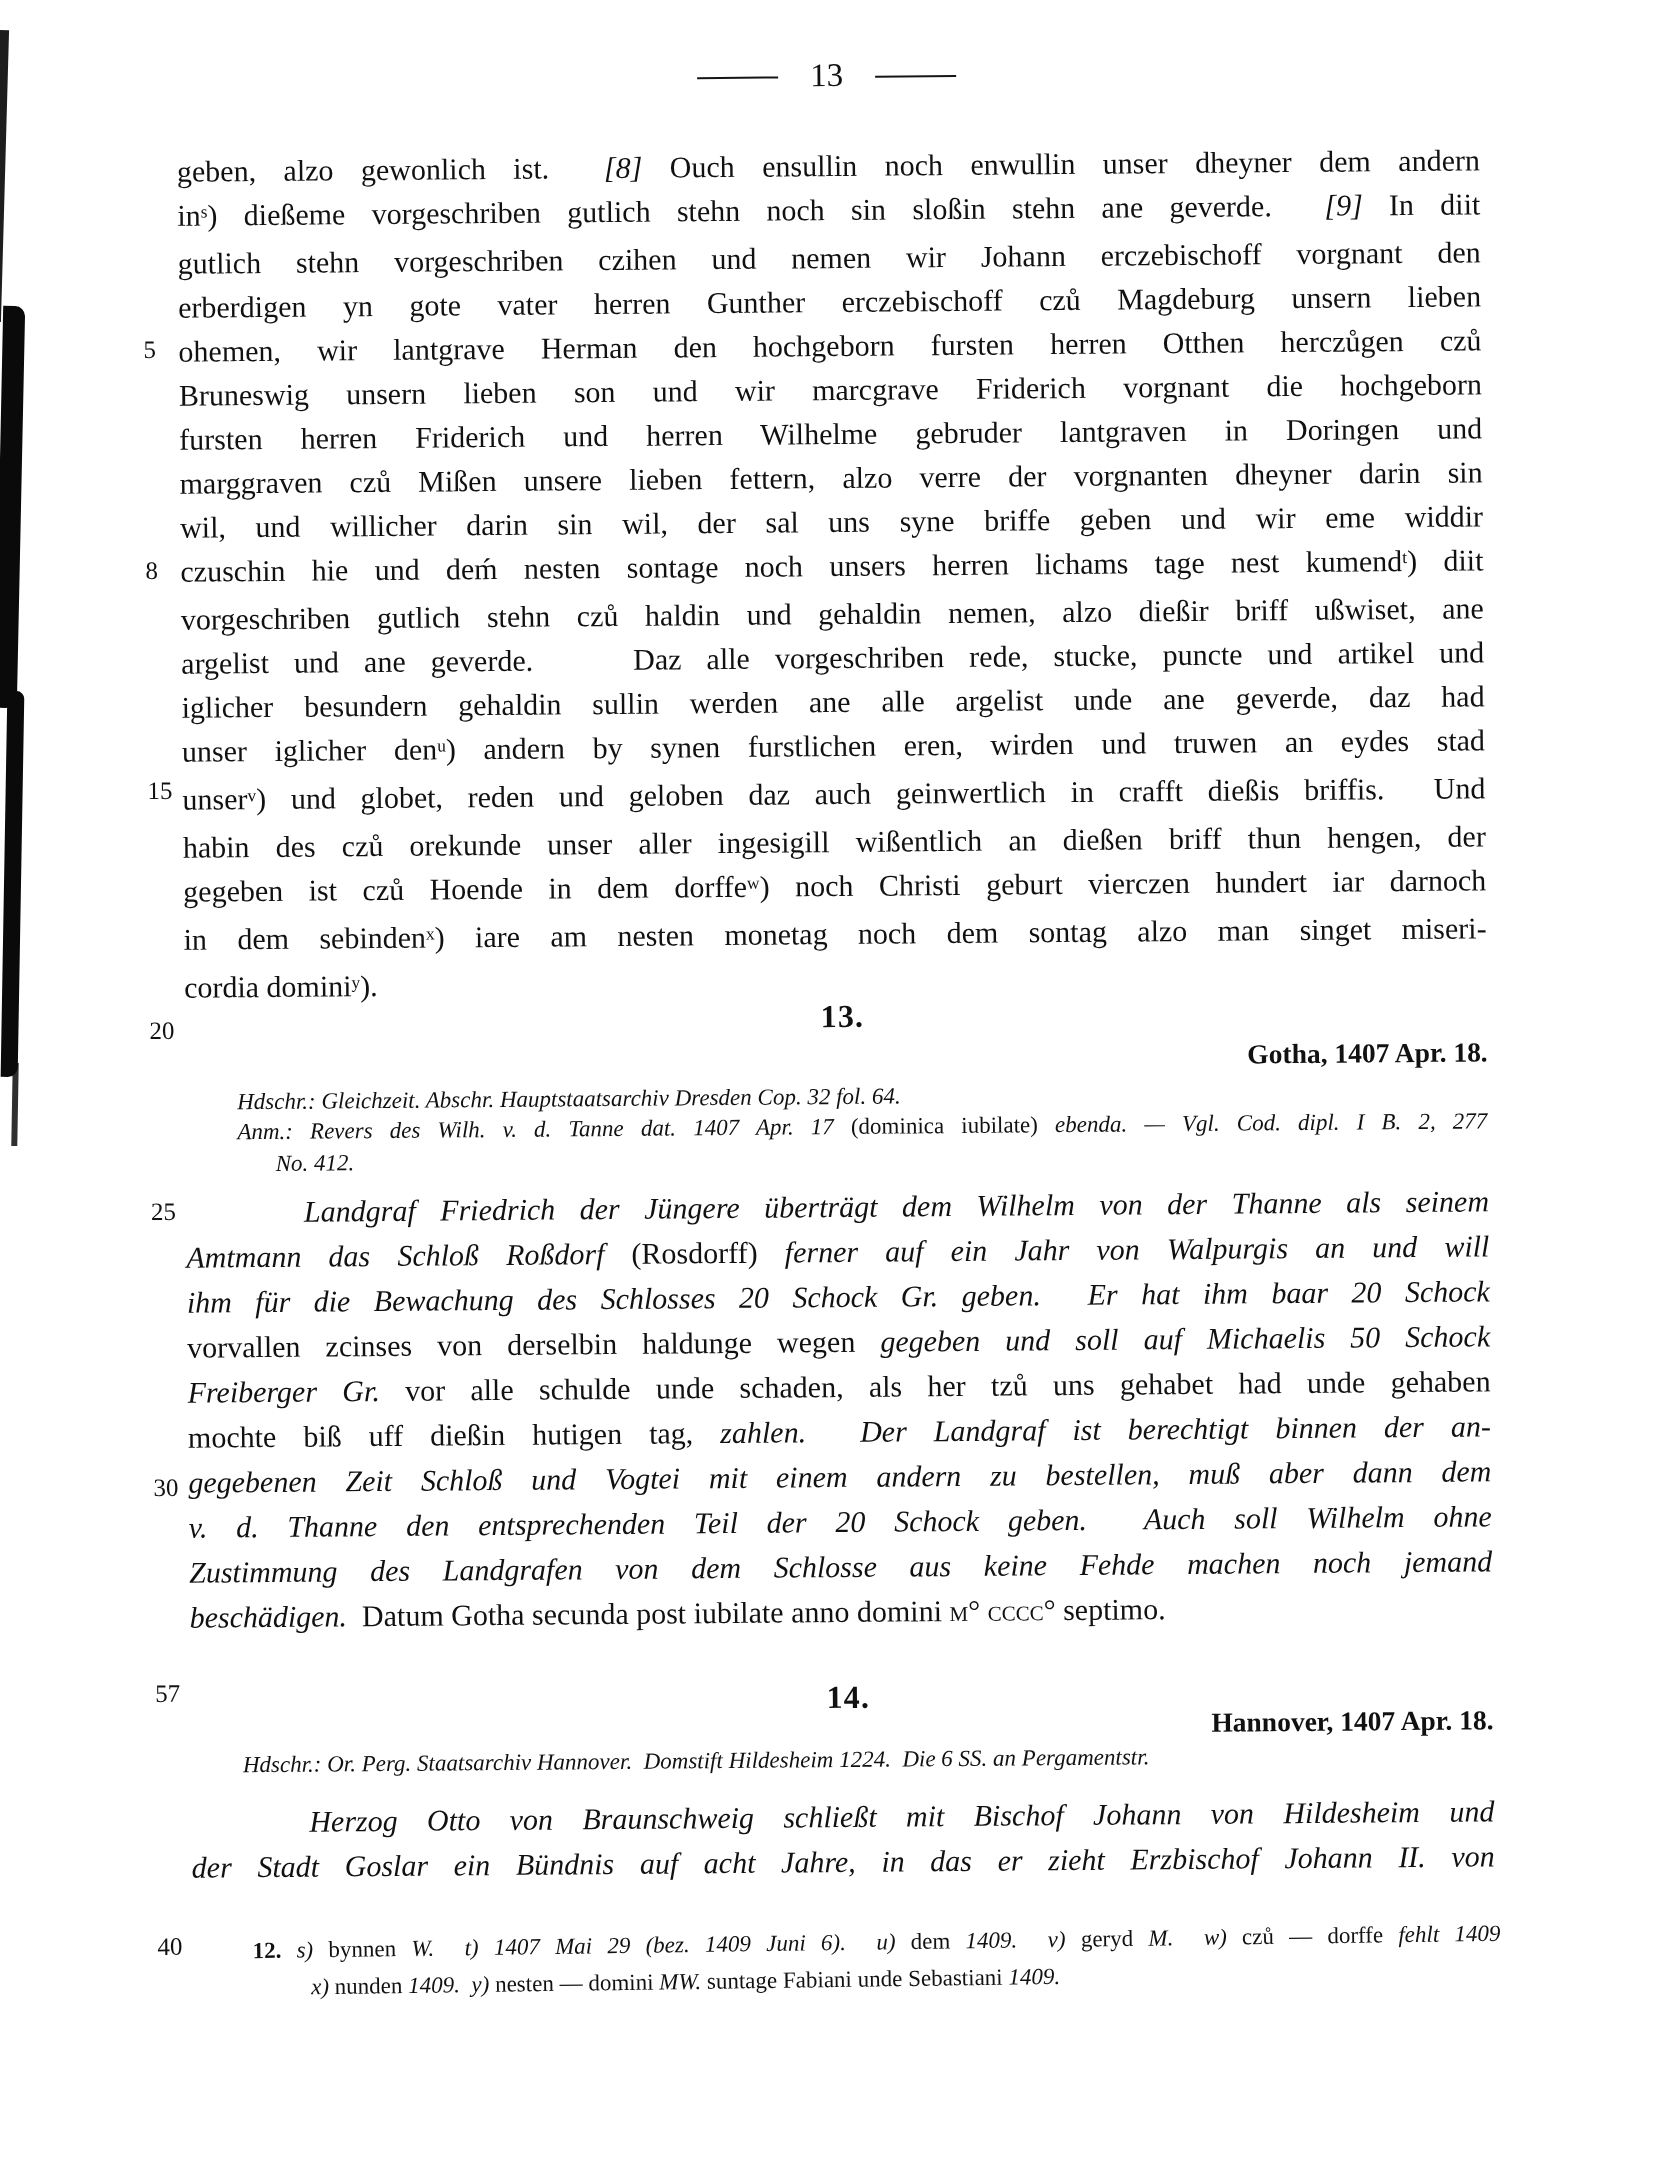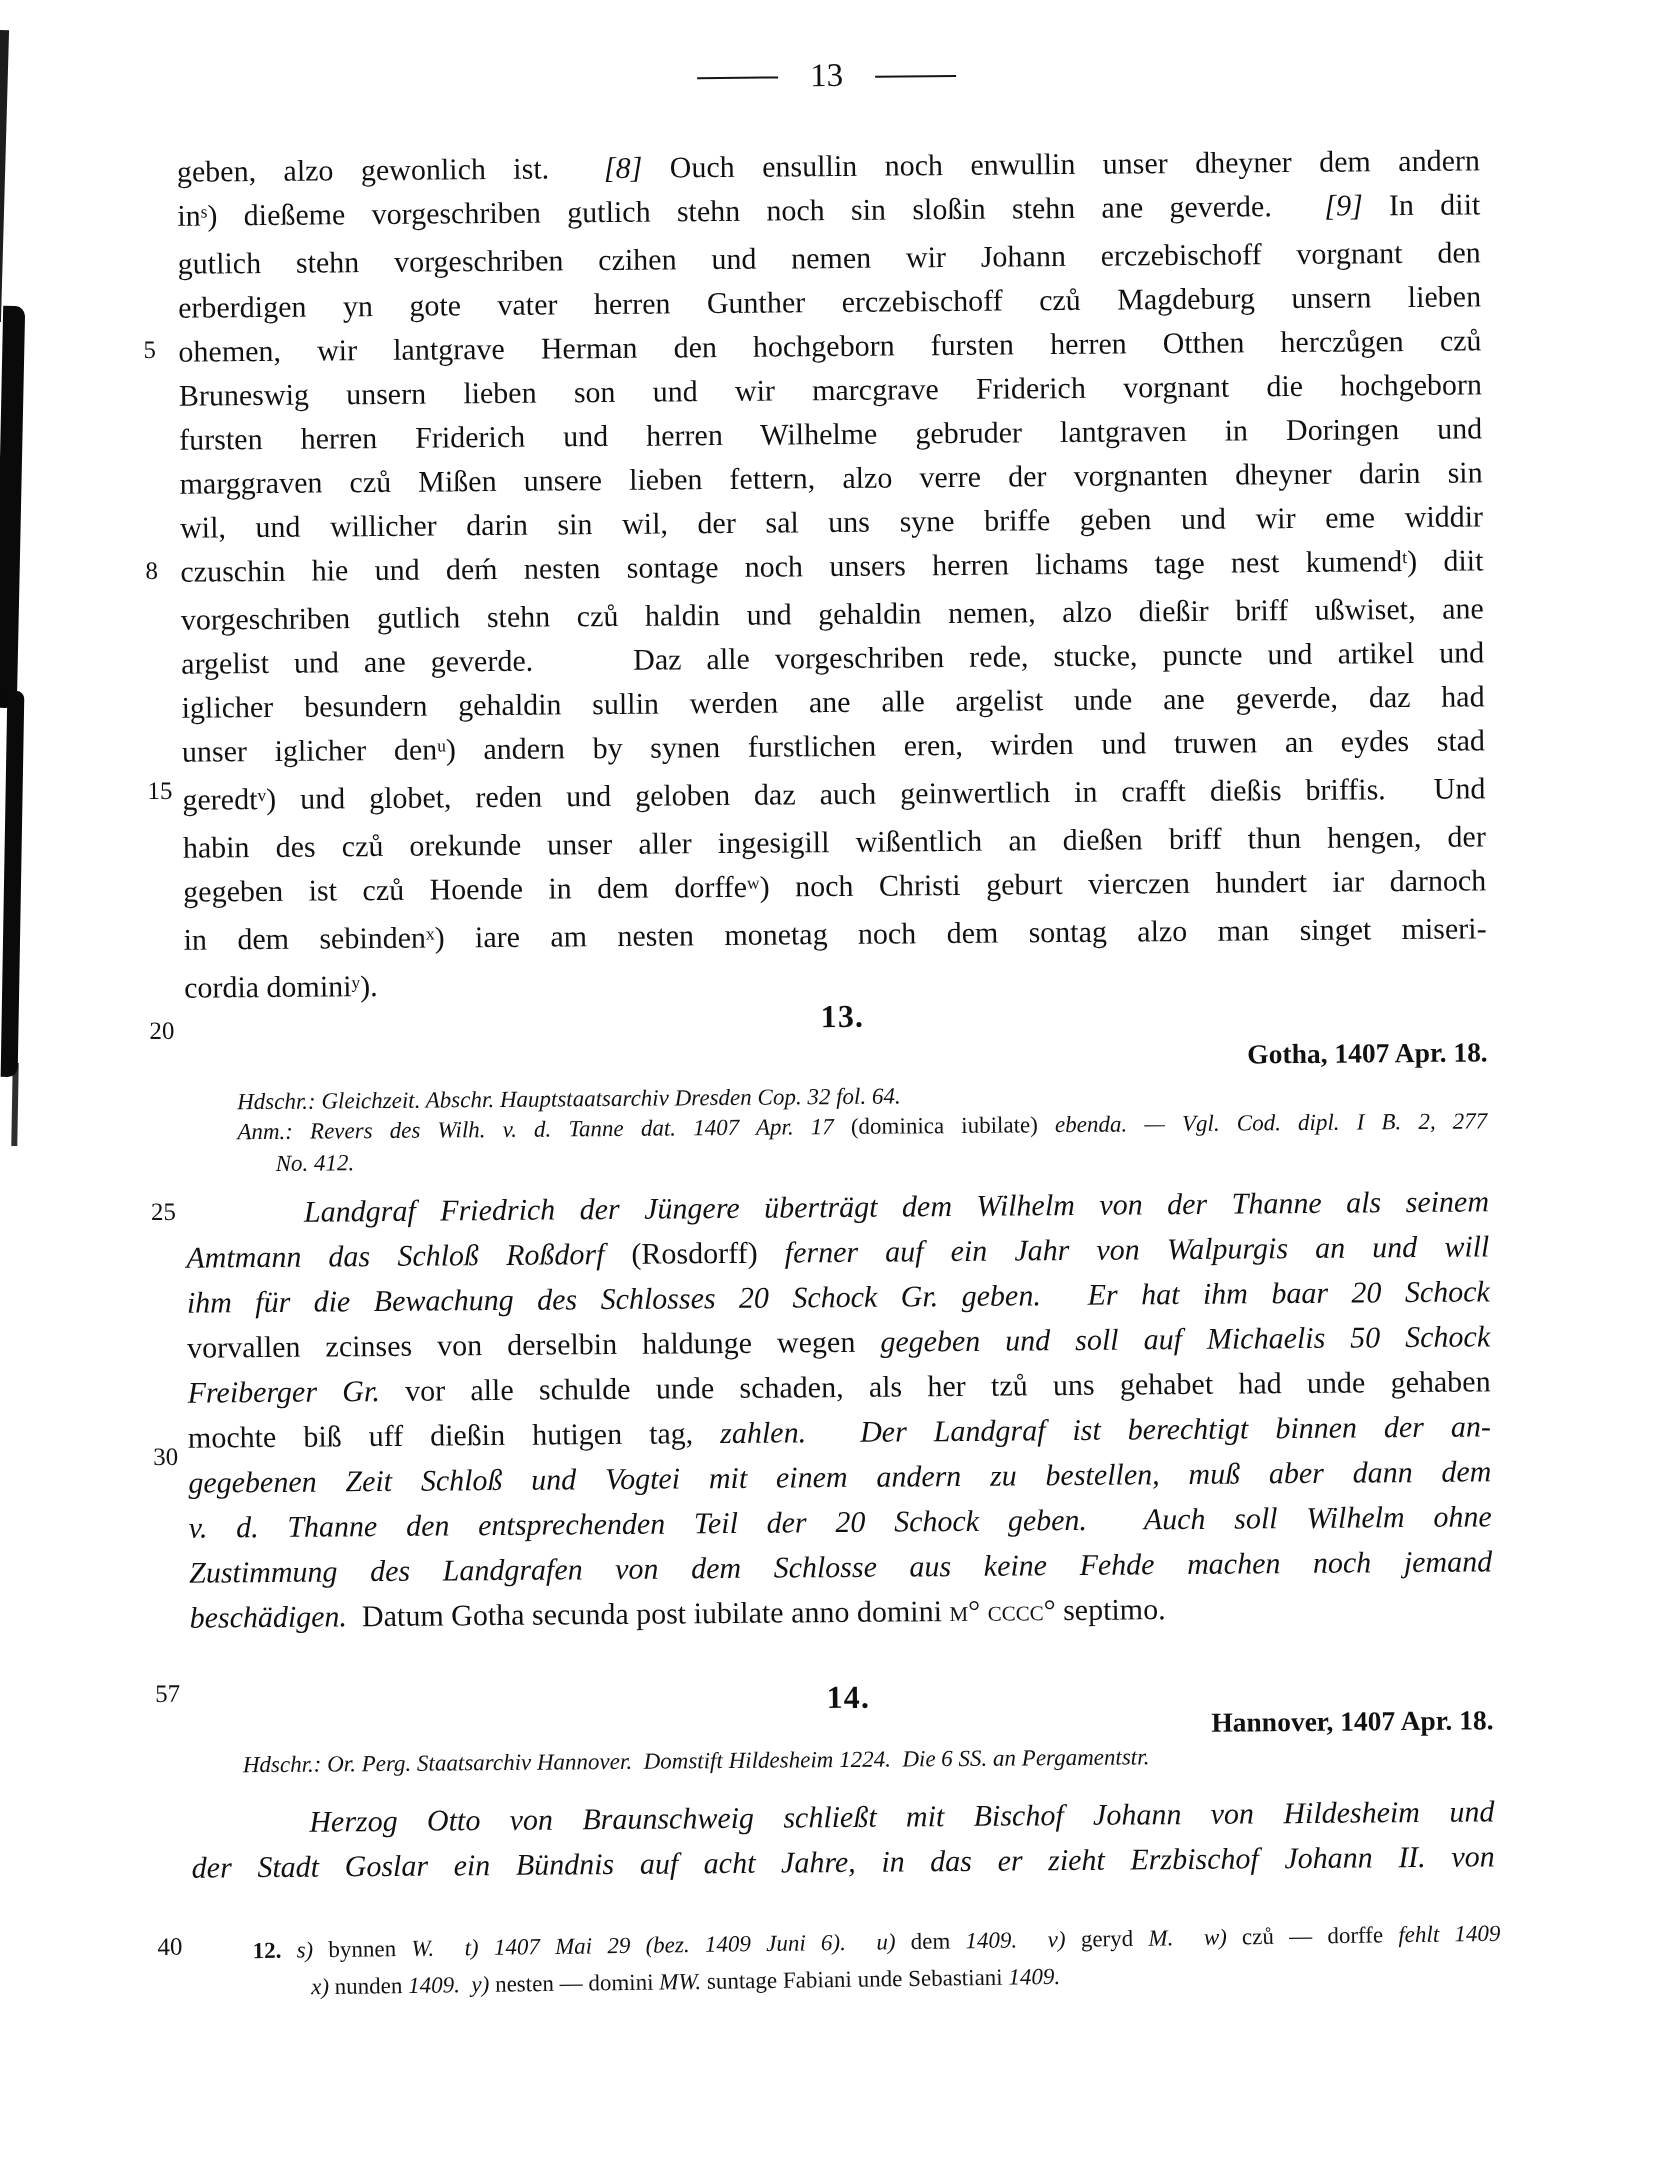--- a/index.html
+++ b/index.html
@@ -82,40 +82,40 @@
       <span class="rule"></span>
       <span class="pageno">13</span>
       <span class="rule"></span>
     </div>
 
     <div class="mnum" style="top:330px">5</div>
     <div class="mnum" style="top:551px">8</div>
     <div class="mnum" style="top:771px">15</div>
     <div class="mnum" style="top:1011px">20</div>
     <div class="mnum" style="top:1192px">25</div>
-    <div class="mnum" style="top:1437px">30</div>
+    <div class="mnum" style="top:1468px">30</div>
     <div class="mnum" style="top:1674px">57</div>
     <div class="mnum" style="top:1927px">40</div>
 
     <div class="body-block">
       <div class="ln jline"><span class="run-rm">geben, alzo gewonlich ist.&nbsp; </span><span class="run-it">[8]</span><span class="run-rm"> Ouch ensullin noch enwullin unser dheyner dem andern</span></div>
       <div class="ln jline"><span class="run-rm">in</span><span class="run-sup">s</span><span class="run-rm">) dießeme vorgeschriben gutlich stehn noch sin sloßin stehn ane geverde.&nbsp; </span><span class="run-it">[9]</span><span class="run-rm"> In diit</span></div>
       <div class="ln jline"><span class="run-rm">gutlich stehn vorgeschriben czihen und nemen wir Johann erczebischoff vorgnant den</span></div>
       <div class="ln jline"><span class="run-rm">erberdigen yn gote vater herren Gunther erczebischoff czů Magdeburg unsern lieben</span></div>
       <div class="ln jline"><span class="run-rm">ohemen, wir lantgrave Herman den hochgeborn fursten herren Otthen herczůgen czů</span></div>
       <div class="ln jline"><span class="run-rm">Bruneswig unsern lieben son und wir marcgrave Friderich vorgnant die hochgeborn</span></div>
       <div class="ln jline"><span class="run-rm">fursten herren Friderich und herren Wilhelme gebruder lantgraven in Doringen und</span></div>
       <div class="ln jline"><span class="run-rm">marggraven czů Mißen unsere lieben fettern, alzo verre der vorgnanten dheyner darin sin</span></div>
       <div class="ln jline"><span class="run-rm">wil, und willicher darin sin wil, der sal uns syne briffe geben und wir eme widdir</span></div>
       <div class="ln jline"><span class="run-rm">czuschin hie und deḿ nesten sontage noch unsers herren lichams tage nest kumend</span><span class="run-sup">t</span><span class="run-rm">) diit</span></div>
       <div class="ln jline"><span class="run-rm">vorgeschriben gutlich stehn czů haldin und gehaldin nemen, alzo dießir briff ußwiset, ane</span></div>
       <div class="ln jline"><span class="run-rm">argelist und ane geverde.&nbsp;&nbsp;&nbsp; Daz alle vorgeschriben rede, stucke, puncte und artikel und</span></div>
       <div class="ln jline"><span class="run-rm">iglicher besundern gehaldin sullin werden ane alle argelist unde ane geverde, daz had</span></div>
       <div class="ln jline"><span class="run-rm">unser iglicher den</span><span class="run-sup">u</span><span class="run-rm">) andern by synen furstlichen eren, wirden und truwen an eydes stad</span></div>
-      <div class="ln jline"><span class="run-rm">geredt</span><span class="run-sup">v</span><span class="run-rm">) und globet, reden und geloben daz auch geinwertlich in crafft dießis briffis.&nbsp; Und</span></div>
+      <div class="ln jline"><span class="run-rm">unser</span><span class="run-sup">v</span><span class="run-rm">) und globet, reden und geloben daz auch geinwertlich in crafft dießis briffis.&nbsp; Und</span></div>
       <div class="ln jline"><span class="run-rm">habin des czů orekunde unser aller ingesigill wißentlich an dießen briff thun hengen, der</span></div>
       <div class="ln jline"><span class="run-rm">gegeben ist czů Hoende in dem dorffe</span><span class="run-sup">w</span><span class="run-rm">) noch Christi geburt vierczen hundert iar darnoch</span></div>
       <div class="ln jline"><span class="run-rm">in dem sebinden</span><span class="run-sup">x</span><span class="run-rm">) iare am nesten monetag noch dem sontag alzo man singet miseri-</span></div>
       <div class="ln"><span class="run-rm">cordia domini</span><span class="run-sup">y</span><span class="run-rm">).</span></div>
     </div>
 
     <div class="entry-no no13">13.</div>
     <div class="entry-date date13">Gotha, 1407 Apr. 18.</div>
     <div class="small-line hd13">Hdschr.: Gleichzeit. Abschr. Hauptstaatsarchiv Dresden Cop. 32 fol. 64.</div>
     <div class="small-line anm1"><span class="run-it">Anm.: Revers des Wilh. v. d. Tanne dat. 1407 Apr. 17 </span><span class="run-rm">(dominica iubilate)</span><span class="run-it"> ebenda. — Vgl. Cod. dipl. I B. 2, 277</span></div>

